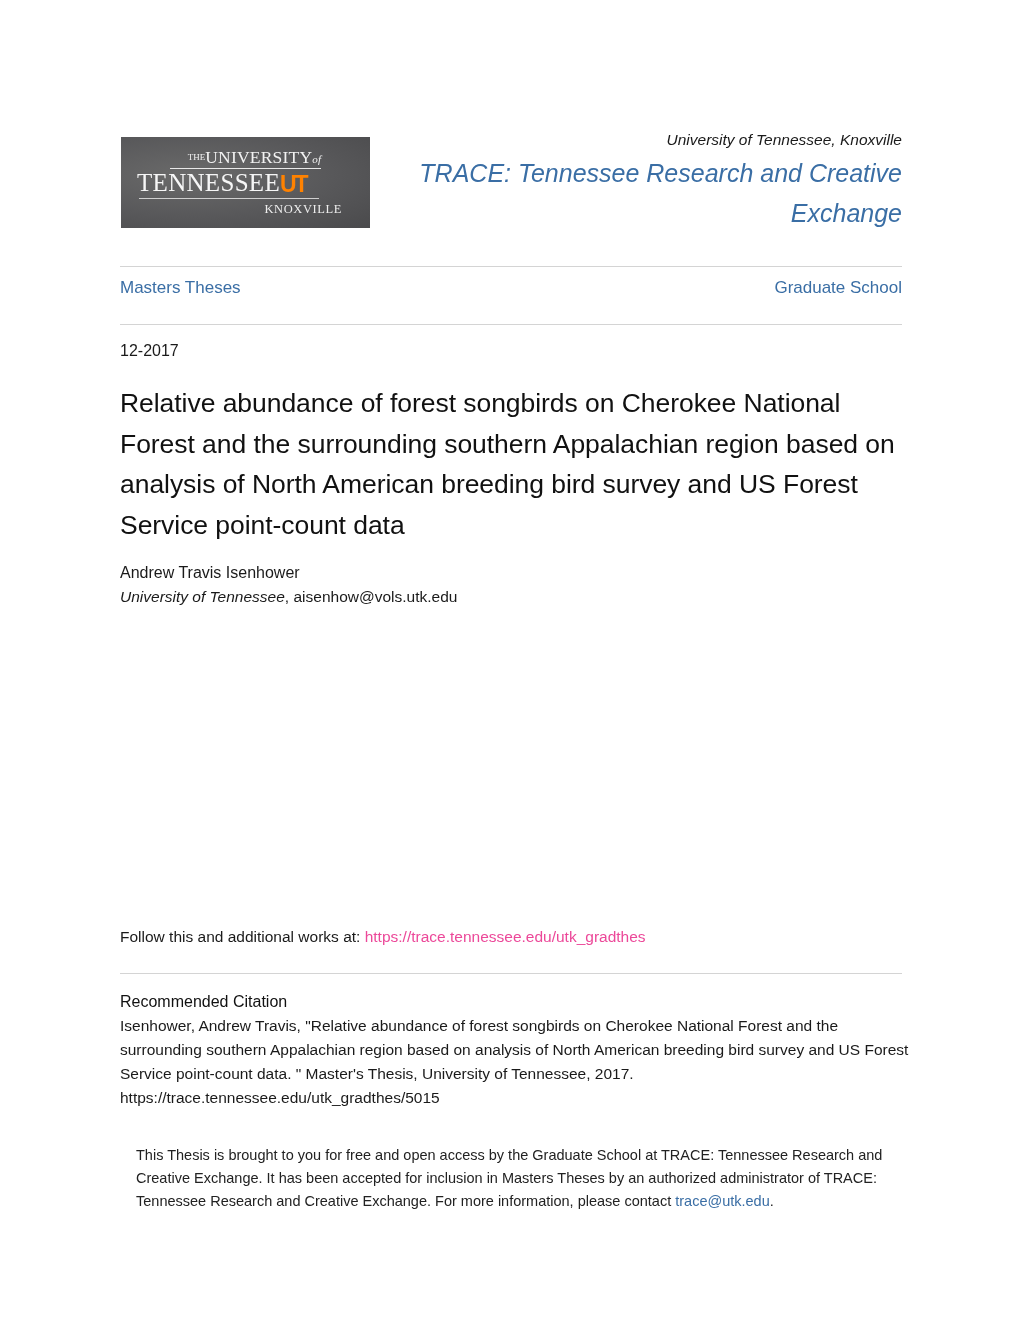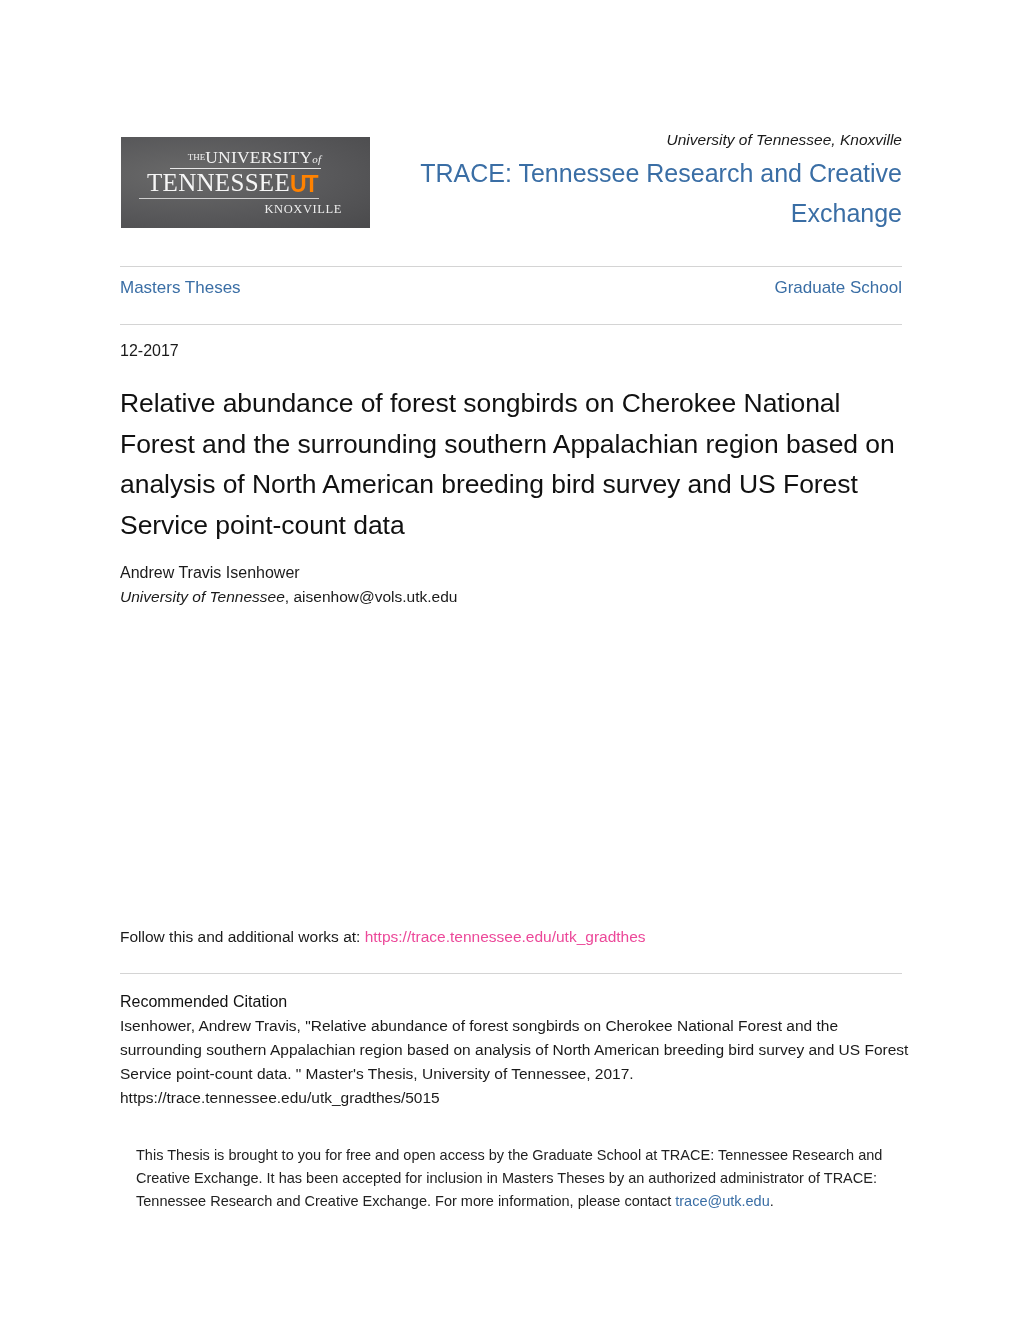--- a/index.html
+++ b/index.html
@@ -78,21 +78,20 @@
     font-family: "Liberation Serif", serif;
     color: #f6f6f6;
     font-size: 25px;
     line-height: 26px;
     letter-spacing: 0.3px;
     white-space: nowrap;
     margin-top: 1px;
     text-align: left;
     padding-left: 2px;
     position: relative;
-    margin-left: 10px;
   }
   .logo-ut {
     display: inline-block;
     color: #ff8200;
     font-family: "Liberation Sans", sans-serif;
     font-weight: bold;
     font-size: 23px;
     letter-spacing: -2px;
     vertical-align: -1px;
   }
@@ -125,20 +124,21 @@
     line-height: 20px;
     margin-bottom: 3px;
     font-style: italic;
   }
   .trace-title {
     font-size: 25px;
     color: #3a6ea5;
     line-height: 40px;
     font-weight: normal;
     margin: 0;
+    font-style: italic;
   }
 
   
   .hr {
     position: absolute;
     left: 0;
     width: 782px;
     height: 1px;
     background: #d4d4d4;
     border: 0;

